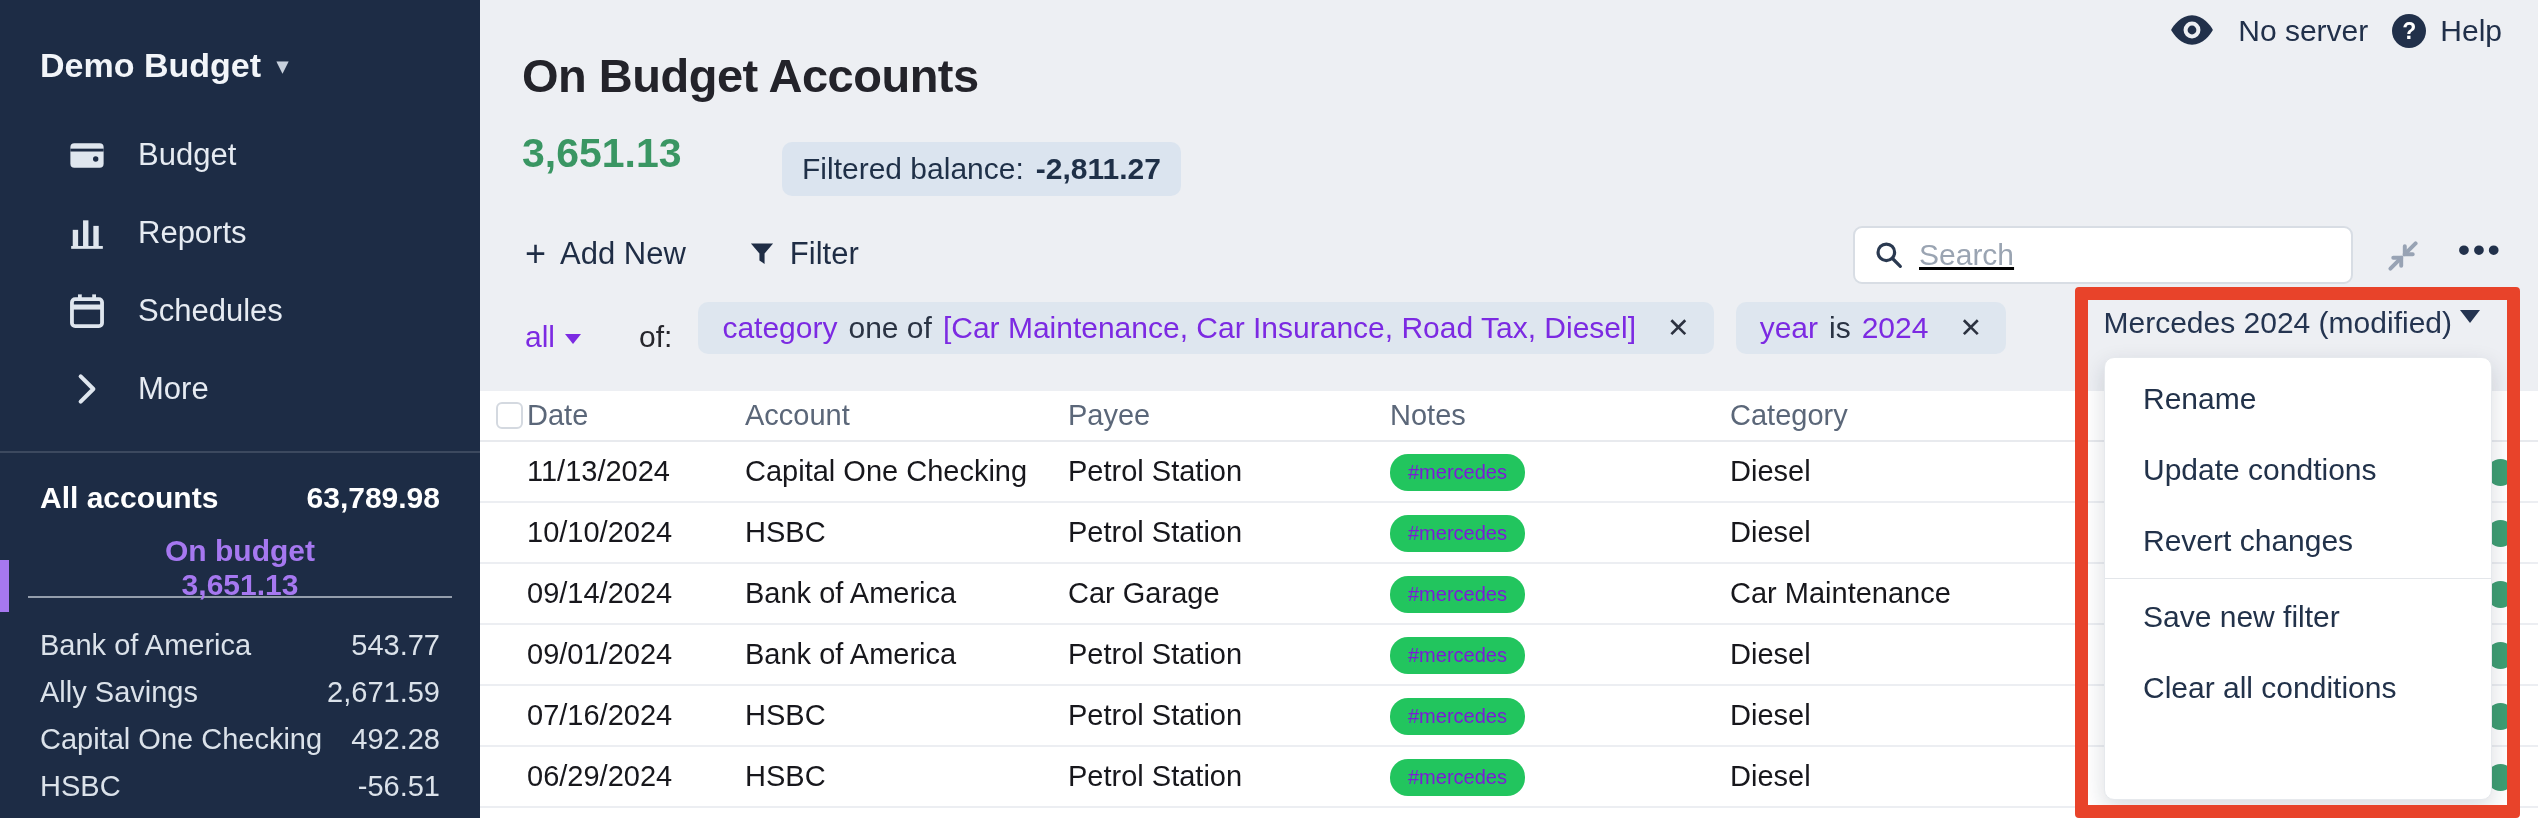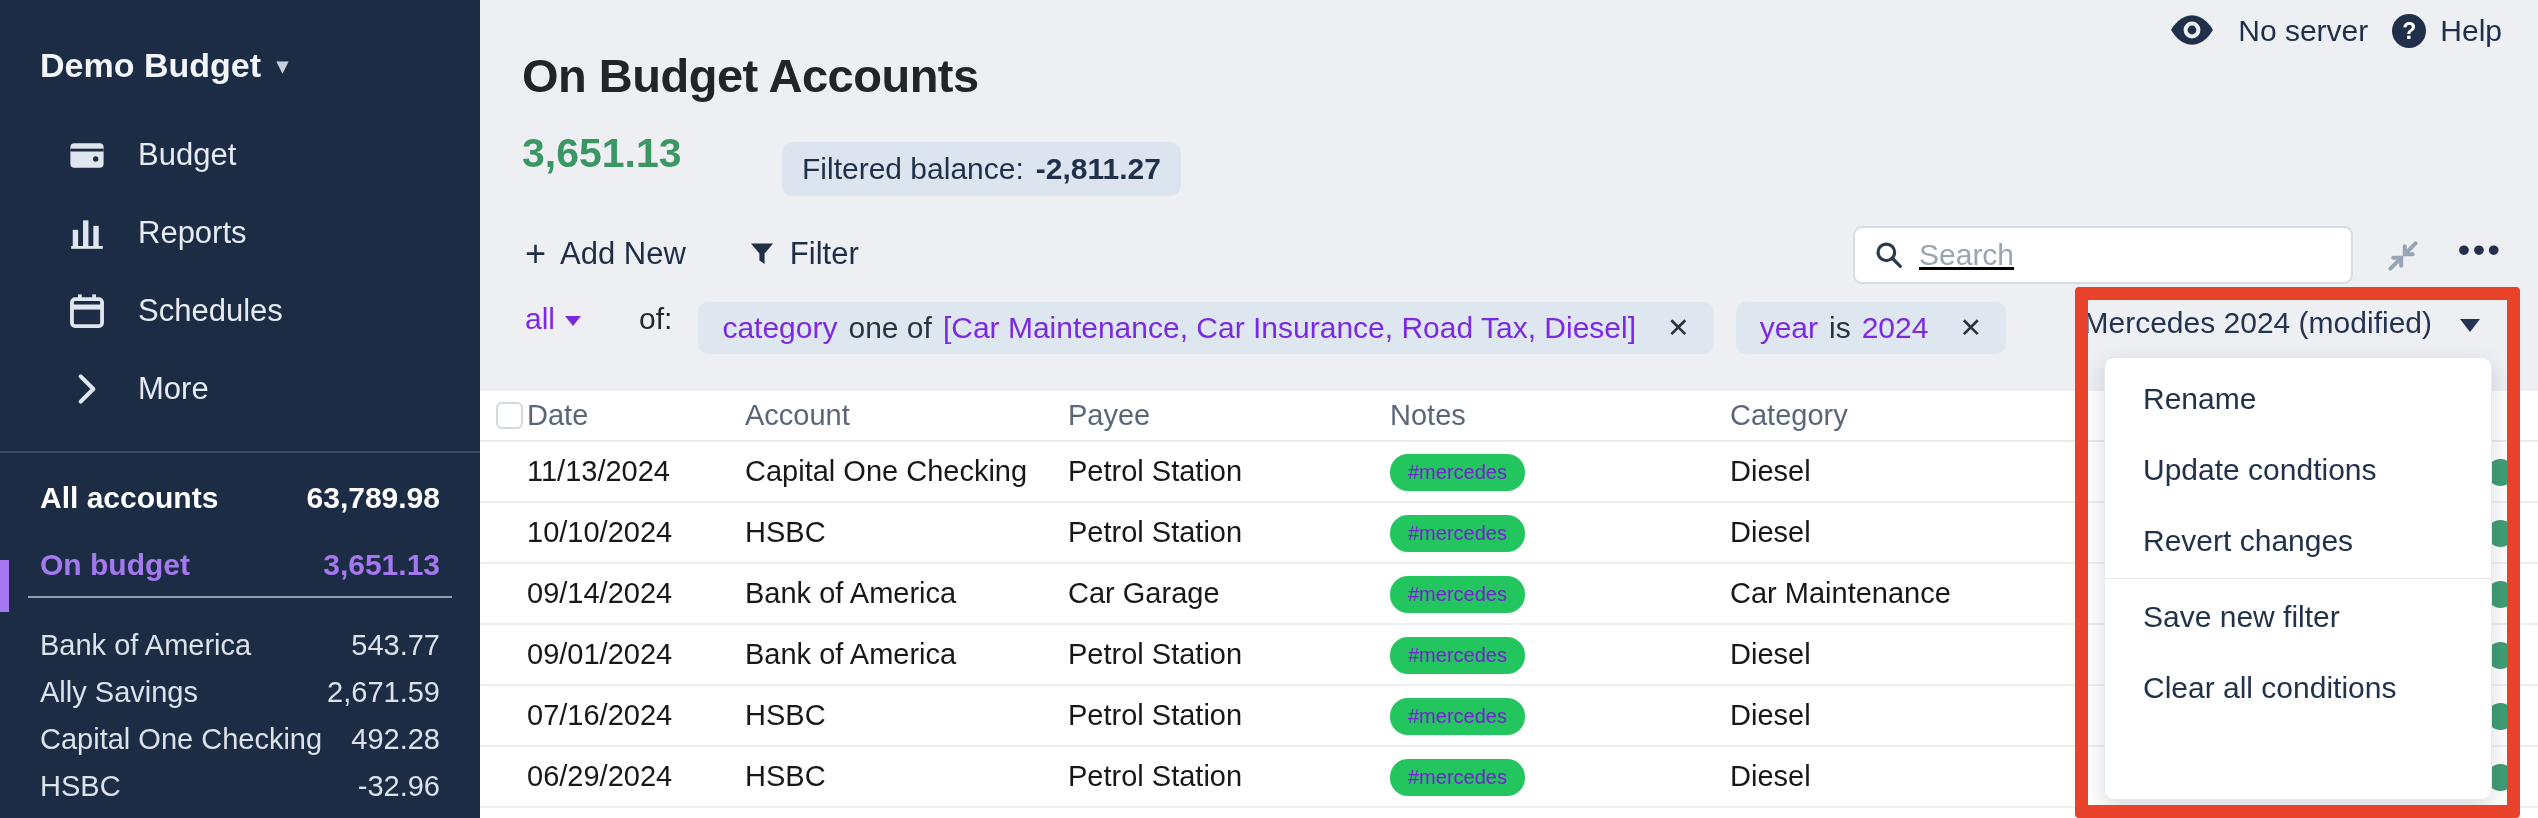--- a/index.html
+++ b/index.html
@@ -11,21 +11,21 @@
   .sidebar { position:absolute; left:0; top:0; width:480px; height:818px; background:#1d2c45; color:#e6ebf2; z-index:2; }
   .budget-title { position:absolute; left:40px; top:46px; display:flex; align-items:center; gap:16px; font-size:34px; font-weight:bold; color:#f2f5f9; cursor:pointer; }
   .budget-title .caret { font-size:22px; color:#c7d0dc; }
   .nav { position:absolute; left:0; top:116px; width:100%;padding-left:26px; }
   .nav-item { display:flex; align-items:center; height:78px; padding-left:40px; gap:30px; font-size:31px; color:#e6ebf2; cursor:pointer; }
   .nav-item .nav-icon { width:42px; height:42px; display:flex; align-items:center; justify-content:center; color:#dfe6ee; }
   .nav-item .nav-icon svg { width:38px; height:38px; }
   .side-divider { position:absolute; left:0; top:451px; width:480px; height:2px; background:rgba(255,255,255,0.14); }
   .summary { position:absolute; left:0; top:470px; width:100%; }
   .sum-row { display:flex; justify-content:space-between; align-items:center; padding:0 40px; height:56px; font-size:30px; font-weight:bold; color:#ffffff; cursor:pointer; }
-  .sum-row.active { color:#a678f0; position:relative; margin:8px 28px 0 28px; padding:0 12px; height:64px; border-bottom:2px solid #949eac; }
+  .sum-row.active { color:#a678f0; position:relative; margin:8px 28px 0 28px; padding:0 12px; height:64px; border-bottom:2px solid #949eac;flex-direction:column; }
   .accent-bar { position:absolute; left:0; top:560px; width:9px; height:52px; background:#a678f0; }
   .accounts { position:absolute; left:0; top:622px; width:100%; }
   .acct-row { display:flex; justify-content:space-between; align-items:center; padding:0 40px; height:47px; font-size:29px; color:#dbe2ea; cursor:pointer; }
 
   
   .main { position:absolute; left:480px; top:0; width:2058px; height:818px; }
 
   .topbar { position:absolute; top:14px; right:36px; display:flex; align-items:flex-start; gap:24px; font-size:30px; color:#21304a; z-index:3; }
   .topbar .grp { display:flex; align-items:center; gap:14px; cursor:pointer; }
   .help-badge { width:34px; height:34px; border-radius:50%; background:#21304a; color:#fff; font-size:23px; font-weight:bold; display:flex; align-items:center; justify-content:center; }
@@ -40,42 +40,42 @@
   .plus-glyph { font-size:36px; line-height:1; }
   .funnel svg { width:28px; height:28px; }
 
   .searchbox { position:absolute; left:1373px; top:226px; width:500px; height:58px; background:#fff; border:2px solid #d8dde4; border-radius:9px; display:flex; align-items:center; padding-left:18px; gap:14px;text-decoration:underline; }
   .searchbox svg { width:32px; height:32px; }
   .searchbox input { border:none; outline:none; font-size:30px; color:#2a3950; width:400px; background:transparent; font-family:"Liberation Sans",sans-serif; }
   .searchbox input::placeholder { color:#9aa4b2; }
   .collapse-btn { position:absolute; left:1905px; top:238px; width:36px; height:36px; cursor:pointer; }
   .more-btn { position:absolute; left:1978px; top:230px; font-size:34px; letter-spacing:3px; color:#22314b; font-weight:bold; cursor:pointer; }
 
-  .filterbar { position:absolute; left:45px; top:302px; display:flex; align-items:flex-start; gap:18px; font-size:30px; }
+  .filterbar { position:absolute; left:45px; top:302px; display:flex; align-items:flex-end; gap:18px; font-size:30px; }
   .match-sel { display:flex; align-items:center; gap:10px; cursor:pointer; color:#7c2ae2; }
   .match-caret { width:0; height:0; border-left:8px solid transparent; border-right:8px solid transparent; border-top:10px solid #7c2ae2; margin-top:4px; }
   .of-label { color:#26262c;margin-left:40px; }
   .cond-wrap { display:flex; align-items:center; gap:22px; margin-left:8px; }
   .cond-pill { display:flex; align-items:center; height:52px; background:#dee6ef; border-radius:10px; padding:0 24px; gap:11px; font-size:30px; cursor:default; }
   .cond-field, .cond-value { color:#7c2ae2; }
   .cond-op { color:#2a3343; }
   .cond-x { margin-left:20px; color:#2c3240; font-size:27px; cursor:pointer; }
 
   
   .table { position:absolute; left:0; top:391px; width:2058px; height:427px; background:#fff; }
   .t-head, .t-row { display:grid; grid-template-columns:47px 218px 323px 322px 340px auto; align-items:center; }
   .t-head { height:51px; border-bottom:2px solid #e8eaee; font-size:29px; color:#5b6779; }
   .t-row { height:61px; border-bottom:2px solid #eceef2; font-size:29px; color:#17171c; cursor:pointer; }
   .hdr-check { width:27px; height:27px; border:2px solid #d4d9e0; border-radius:6px; background:#fff; margin-left:16px; cursor:pointer; }
   .note-pill { display:inline-block; background:#22c55e; color:#7b1cd6; border-radius:18px; padding:7px 18px; font-size:20px; }
 
   .cleared-dot { position:absolute; width:27px; height:27px; border-radius:50%; background:#3f9e73; left:2007px; z-index:5; }
 
   
-  .saved-filter-btn { position:absolute; right:58px; top:306px; display:flex; align-items:center; gap:28px; font-size:30px; color:#243450; cursor:pointer; z-index:6; }
+  .saved-filter-btn { position:absolute; right:58px; top:306px; display:flex; gap:8px; font-size:30px; color:#243450; cursor:pointer; z-index:6; }
   .sf-caret { width:0; height:0; border-left:10px solid transparent; border-right:10px solid transparent; border-top:13px solid #243450; margin-top:4px; }
   .menu { position:absolute; left:1624px; top:357px; width:388px; height:443px; background:#fff; border:1px solid #e6e9ed; border-radius:10px; box-shadow:0 8px 22px rgba(20,30,55,0.16); z-index:6; padding-top:5px; }
   .menu-item { height:71px; display:flex; align-items:center; padding-left:38px; font-size:30px; color:#22324a; cursor:pointer; }
   .menu-sep { height:1px; background:#e3e6ea; margin:2px 0; }
 
   .annotation-box { position:absolute; left:1595px; top:287px; width:445px; height:531px; border:13px solid #e8432a; border-radius:4px; z-index:7; pointer-events:none; }
 </style>
 </head>
 <body>
 
@@ -148,21 +148,21 @@
         <div class="acct-row">
           <span>Ally Savings</span>
           <span>2,671.59</span>
         </div>
         <div class="acct-row">
           <span>Capital One Checking</span>
           <span>492.28</span>
         </div>
         <div class="acct-row">
           <span>HSBC</span>
-          <span>-32.96</span>
+          <span>-56.51</span>
         </div>
       </div>
   </div>
 
   <div class="main">
 
     <div class="topbar">
       <span class="grp">
         <svg width="44" height="32" viewBox="0 0 24 17">
           <path d="M12 0.5 C6 0.5 1.8 6.2 0.6 8.5 C1.8 10.8 6 16.5 12 16.5 C18 16.5 22.2 10.8 23.4 8.5 C22.2 6.2 18 0.5 12 0.5 Z" fill="#21304a"></path>

